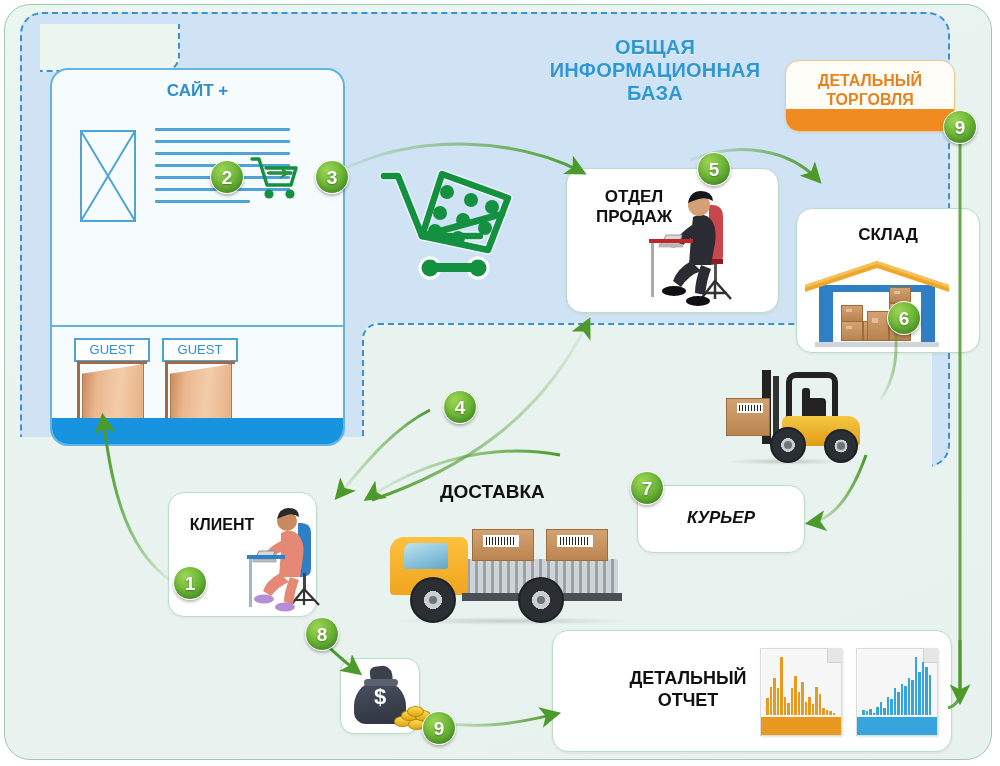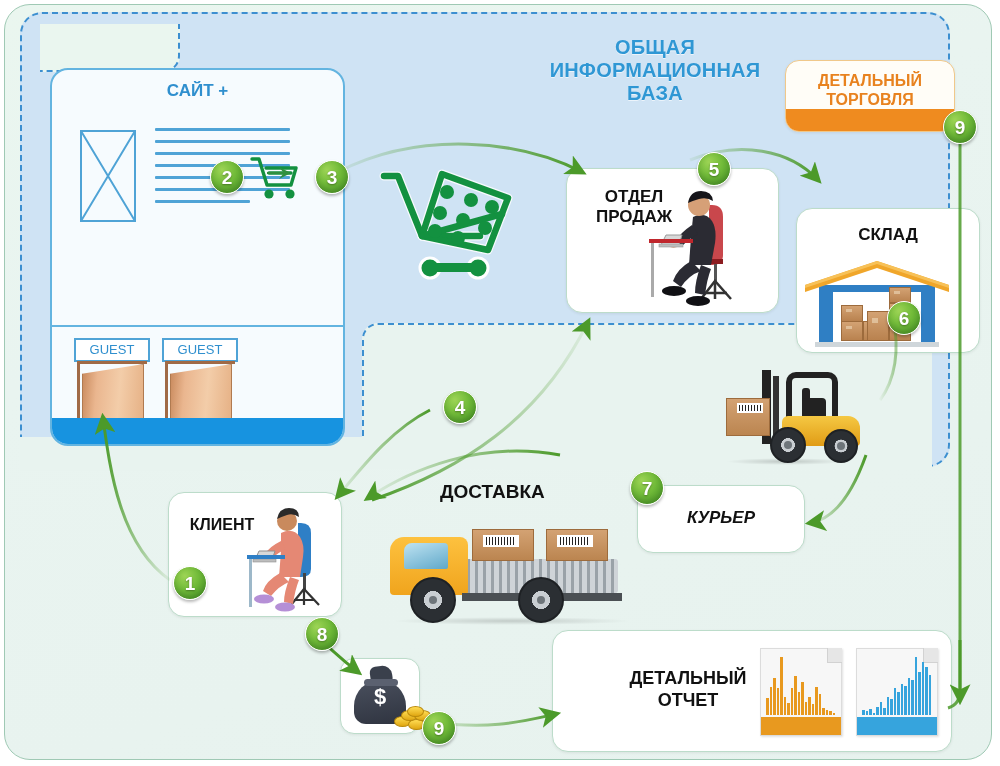--- a/index.html
+++ b/index.html
@@ -139,21 +139,21 @@
   #ground-card{
     left:785px;top:60px;width:170px;height:72px;
     background:#fffdf7;border:1px solid #f0c88a;border-radius:14px;overflow:hidden;
   }
   #ground-card .label{
     left:0;top:10px;width:100%;text-align:center;color:#e8821e;font-size:16px;line-height:19px;
   }
   #ground-card .bar{position:absolute;left:0;bottom:0;width:100%;height:22px;background:#ef8b1f;}
 
   
-  #client-card{left:168px;top:492px;width:174px;height:125px;}
+  #client-card{left:168px;top:492px;width:149px;height:125px;}
   #client-card .label{left:10px;top:22px;width:86px;text-align:center;font-size:16px;}
 
   
   #courier-card{left:637px;top:485px;width:168px;height:68px;}
   #courier-card .label{left:0;top:22px;width:100%;text-align:center;font-style:italic;}
 
   
   #money-card{left:340px;top:658px;width:80px;height:76px;border-radius:14px;}
 
   

